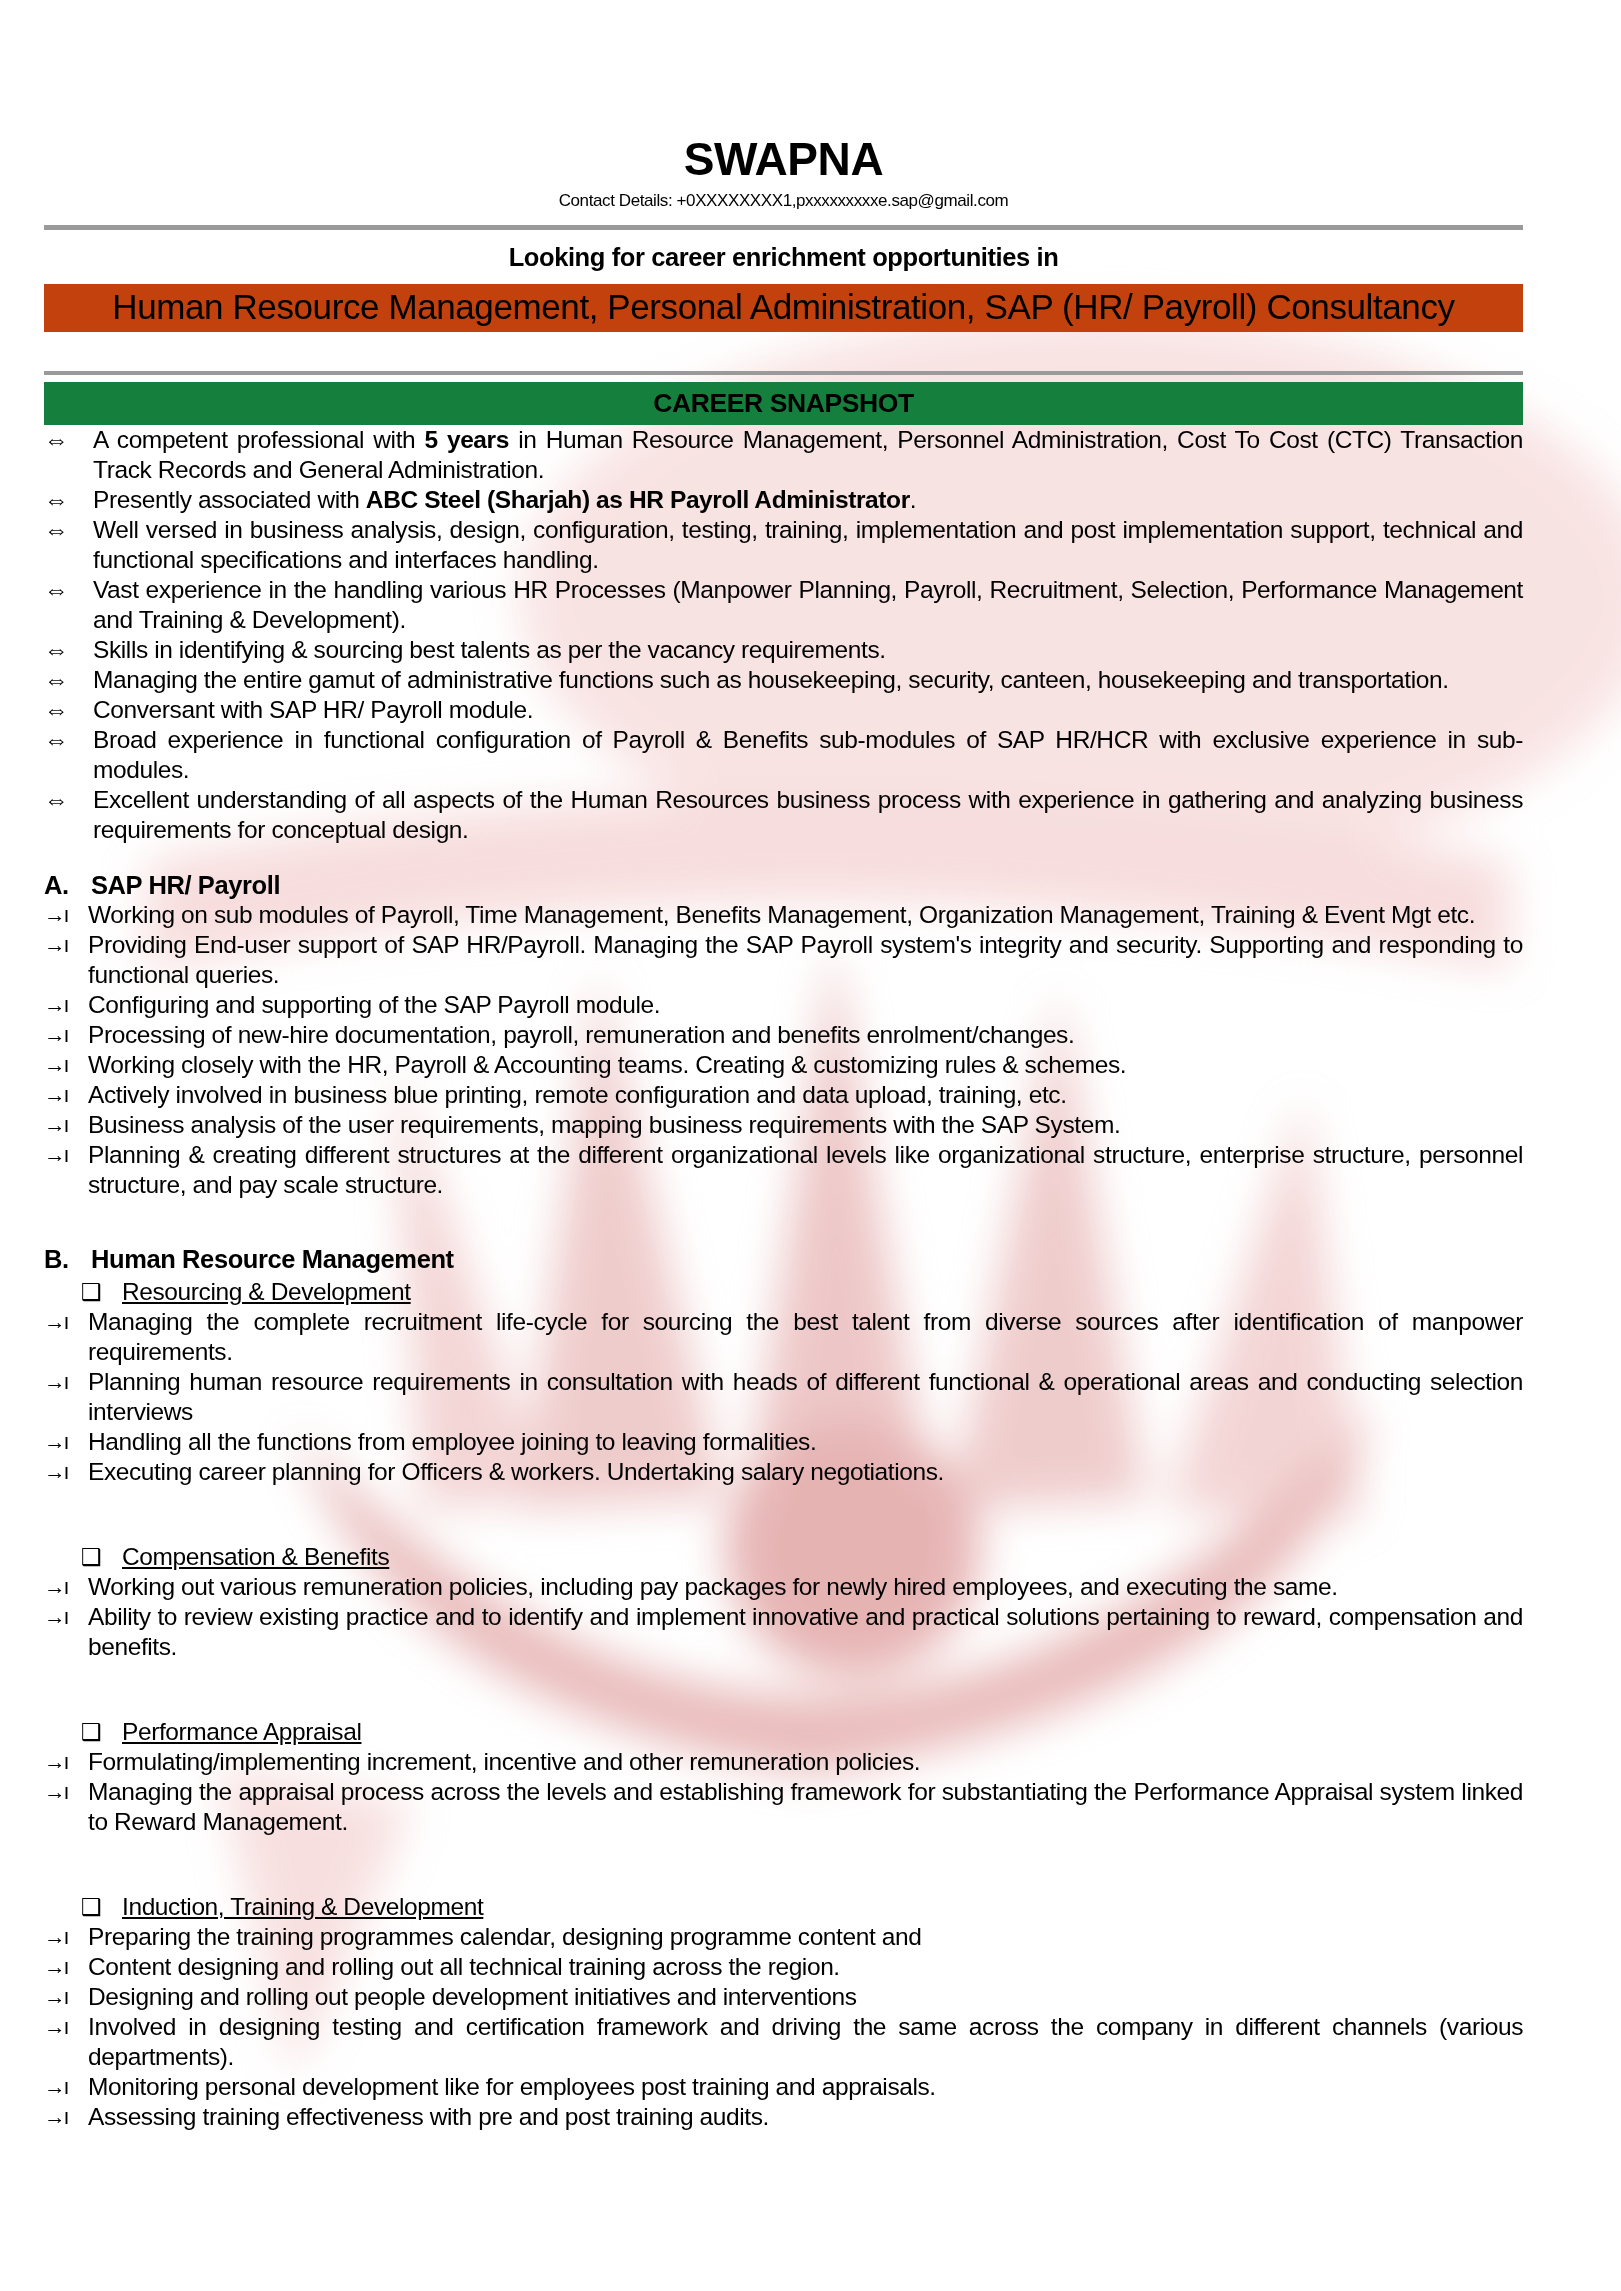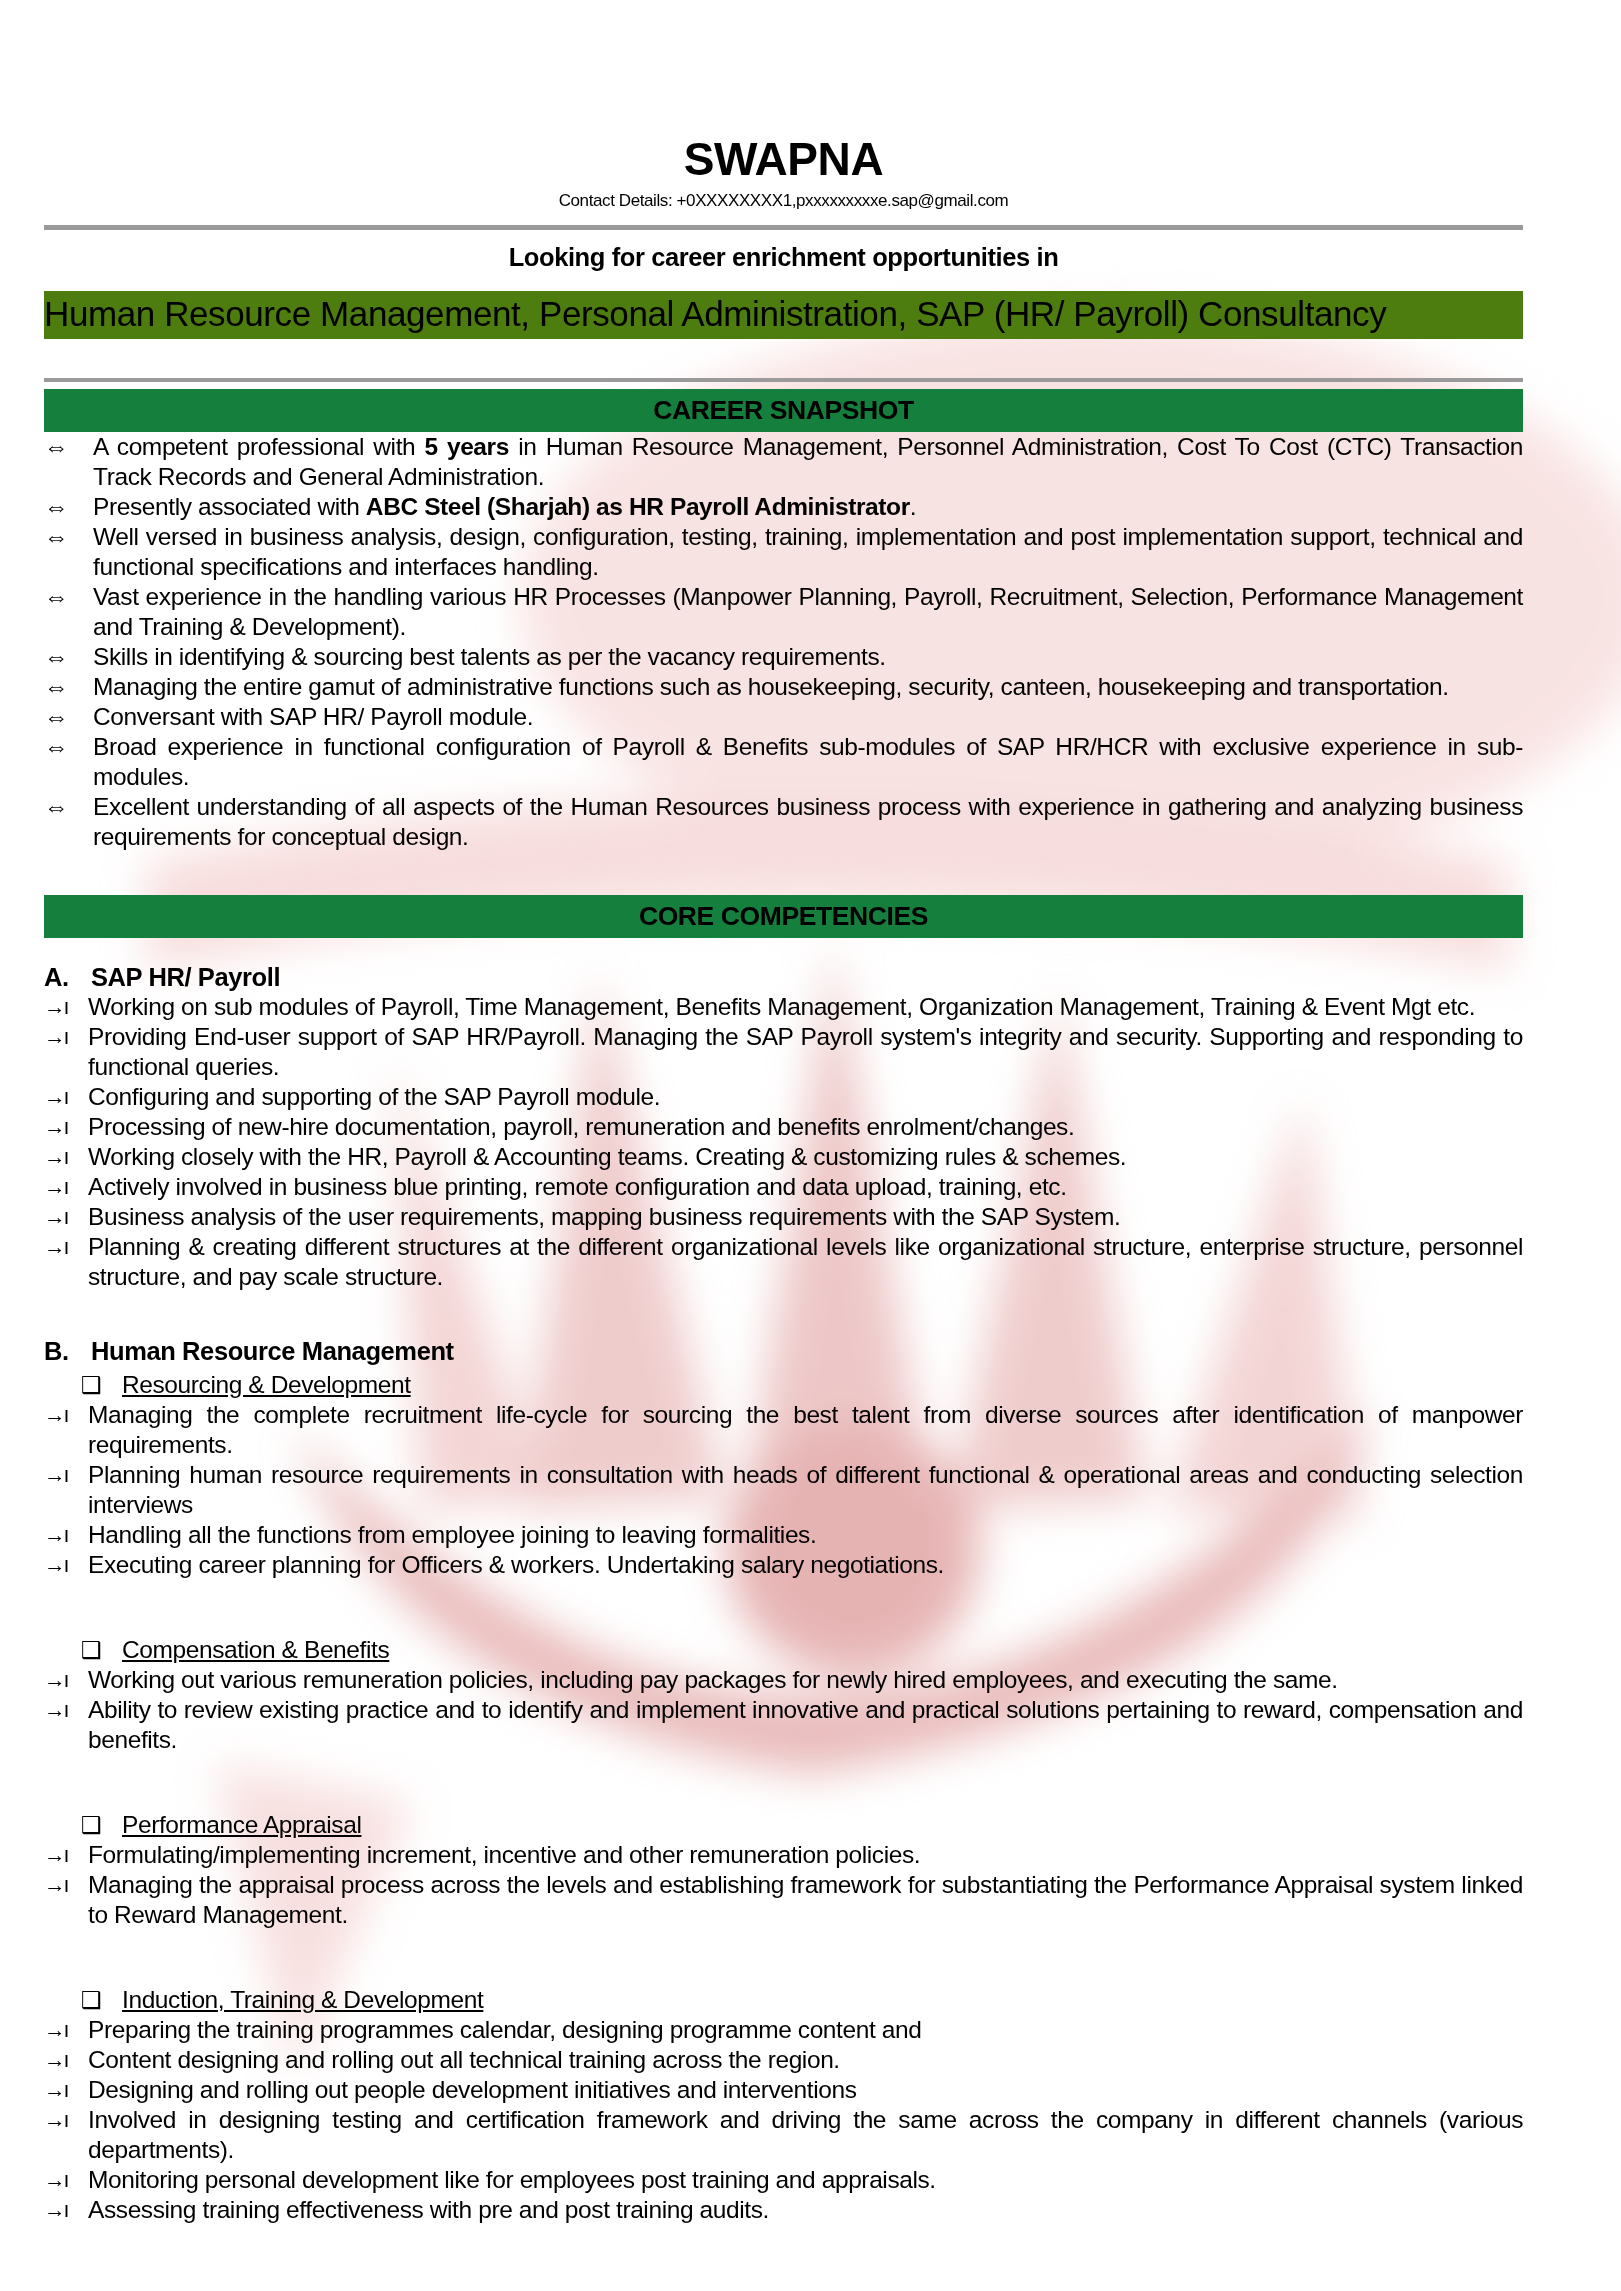--- a/index.html
+++ b/index.html
@@ -10,21 +10,21 @@
     letter-spacing:-0.4px;
   }
   .watermark{position:absolute;inset:0;z-index:0;pointer-events:none;opacity:.5;}
   .page{position:relative;z-index:1;padding:135px 98px 0 44px;}
 
   .name{font-size:46px;font-weight:bold;text-align:center;line-height:1.05;}
   .contact{font-size:17px;text-align:center;margin-top:7.8px;}
   .rule{height:4.9px;background:#9a9a9a;margin-top:13.7px;}
   .rule2{height:3.9px;background:#9a9a9a;}
   .looking{font-size:25.5px;font-weight:bold;text-align:center;margin-top:13px;}
-  .headline{font-size:35px;background:#4d7c0f;margin-top:19px;padding:2.9px 0 5.9px 0;}
+  .headline{font-size:35px;text-align:center;background:#c2410c;margin-top:12px;padding:2.9px 0 5.9px 0;}
 
   .secband{background:#15803d;font-size:26.5px;font-weight:bold;text-align:center;padding:5.9px 0;}
   .gap-rule{margin-top:39px;}
   .secband.snapshot{margin-top:6.9px;}
   .secband.core{margin-top:43px;}
 
   ul.blist{list-style:none;margin:0;padding:0;}
   li.bullet{display:flex;align-items:flex-start;font-size:24.5px;line-height:30px;margin:0;}
   li.bullet .btext{flex:1;text-align:justify;}
   .snap-list{margin-top:29px;}
@@ -108,21 +108,20 @@
       <li class="bullet">
         <span class="glyph">⇔</span>
         <span class="btext">Broad experience in functional configuration of Payroll &amp; Benefits sub-modules of SAP HR/HCR with exclusive experience in sub-modules.</span>
       </li>
       <li class="bullet">
         <span class="glyph">⇔</span>
         <span class="btext">Excellent understanding of all aspects of the Human Resources business process with experience in gathering and analyzing business requirements for conceptual design.</span>
       </li>
     </ul>
 
-  <div class="secband core">CORE COMPETENCIES</div>
 
   <div class="group-title">
     <span class="glabel">A.</span>
     <span>SAP HR/ Payroll</span>
   </div>
   <ul class="blist arrow-list">
 
   <li class="bullet">
         <span class="glyph">→ı</span>
         <span class="btext">Working on sub modules of Payroll, Time Management, Benefits Management, Organization Management, Training &amp; Event Mgt etc.</span>

